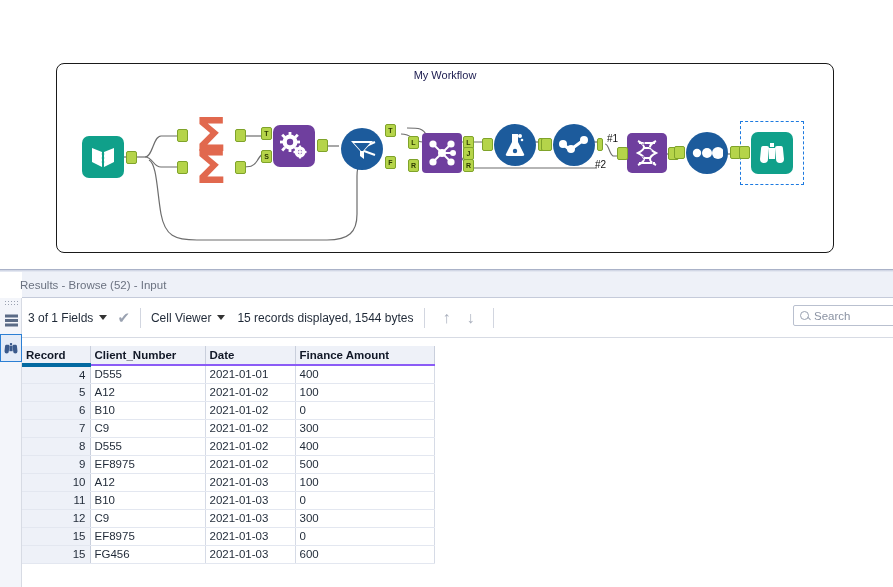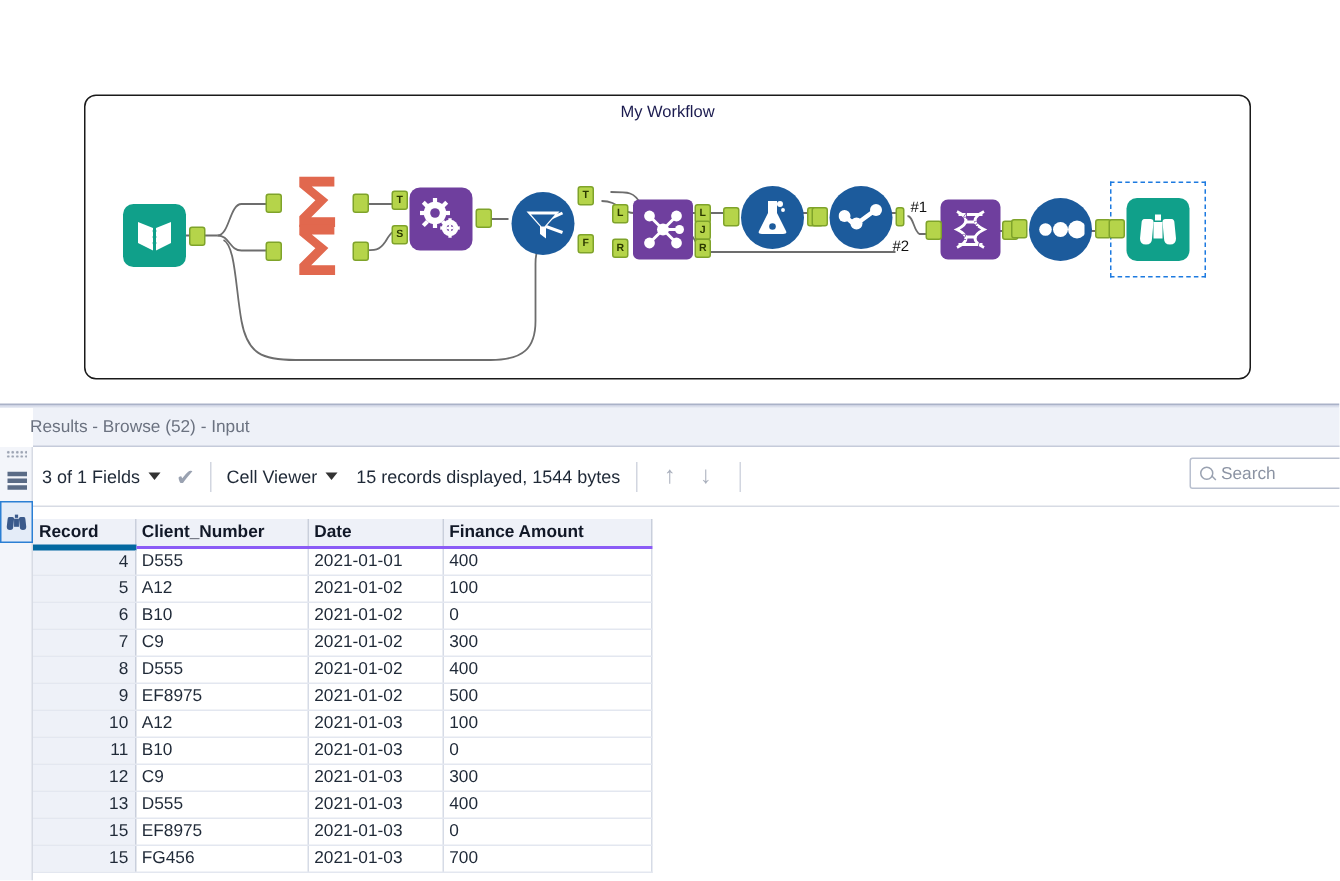--- a/index.html
+++ b/index.html
@@ -510,32 +510,26 @@
           <td class="col-date">2021-01-03</td>
           <td class="col-amt">0</td>
         </tr>
         <tr>
           <td class="rec col-rec">12</td>
           <td class="col-client">C9</td>
           <td class="col-date">2021-01-03</td>
           <td class="col-amt">300</td>
         </tr>
         <tr>
-          <td class="rec col-rec">13</td>
-          <td class="col-client">D555</td>
-          <td class="col-date">2021-01-03</td>
-          <td class="col-amt">400</td>
-        </tr>
-        <tr>
           <td class="rec col-rec">15</td>
           <td class="col-client">EF8975</td>
           <td class="col-date">2021-01-03</td>
           <td class="col-amt">0</td>
         </tr>
         <tr>
           <td class="rec col-rec">15</td>
           <td class="col-client">FG456</td>
           <td class="col-date">2021-01-03</td>
-          <td class="col-amt">700</td>
+          <td class="col-amt">600</td>
         </tr>
       </tbody>
   </table>
 </div>
 
 </body></html>

